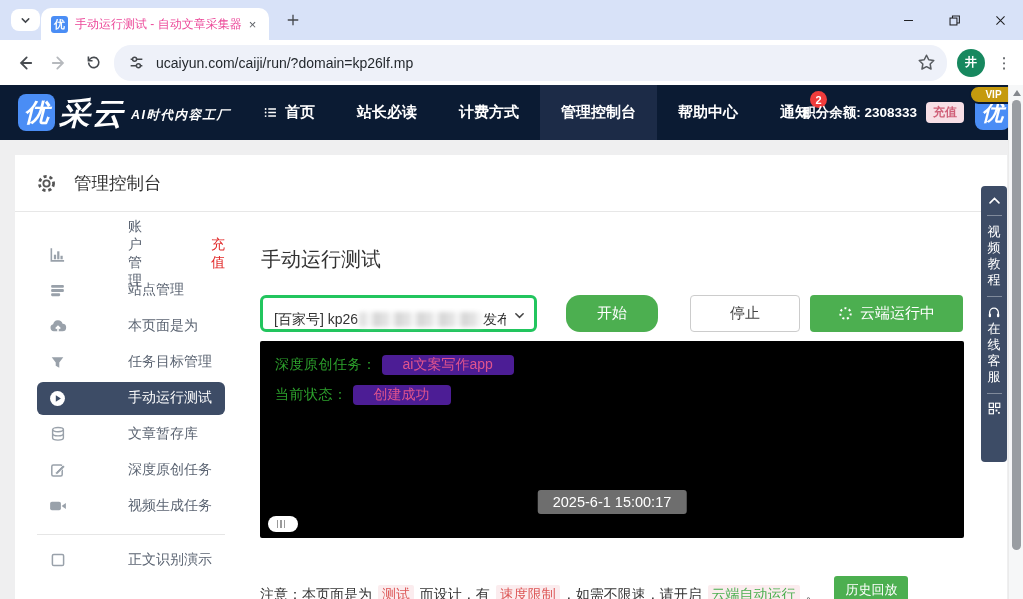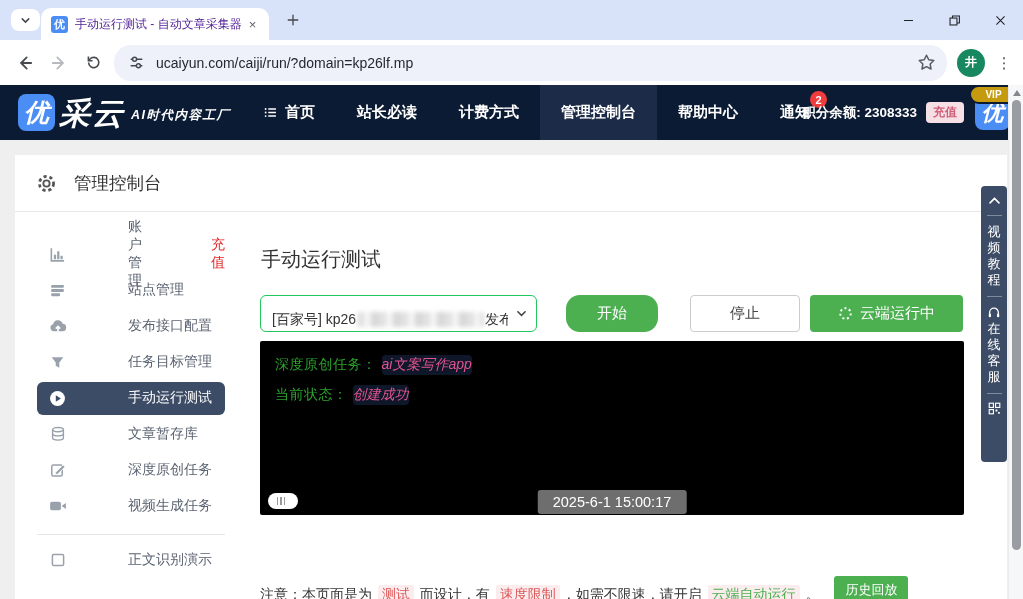--- a/index.html
+++ b/index.html
@@ -6,21 +6,21 @@
   html,body { width:1023px; height:599px; overflow:hidden; }
   body { font-family:"Liberation Sans", sans-serif; }
   .screen { position:relative; width:1023px; height:599px; background:#efeff0; overflow:hidden; }
   .cc { display:flex; align-items:center; justify-content:center; }
 
   
   .tabstrip { position:absolute; top:0; left:0; right:0; height:40px; background:#d8e2f8; }
   .tab-search { position:absolute; left:11px; top:9px; width:29px; height:22px; background:#fff; border-radius:8px; color:#45484d; cursor:pointer; }
   .tab { position:absolute; left:41px; top:8px; width:228px; height:32px; background:#fff; border-radius:10px 10px 0 0; display:flex; align-items:center; padding:0 8px 0 10px; cursor:pointer; }
   .favicon { width:17px; height:17px; border-radius:3px; background:#4a8df5; color:#fff; font-size:11px; font-weight:bold; flex:none; margin-right:7px; }
-  .tab-title { font-size:12px; color:#4c1d95; white-space:nowrap; overflow:hidden; width:170px; }
+  .tab-title { font-size:12px; color:#ec4899; white-space:nowrap; overflow:hidden; width:170px; }
   .tab-close { margin-left:auto; width:17px; height:17px; border-radius:50%; color:#5f6368; font-size:13px; cursor:pointer; }
   .newtab { position:absolute; left:282px; top:9px; width:22px; height:22px; color:#44474b; cursor:pointer; }
   .winbtns { position:absolute; right:0; top:0; height:40px; display:flex; }
   .winbtn { width:46px; height:40px; color:#202124; cursor:pointer; }
 
   
   .toolbar { position:absolute; top:40px; left:0; right:0; height:45px; background:#fff; display:flex; align-items:center; padding:0 8px; }
   .navbtn { width:34px; height:34px; border-radius:50%; color:#474b50; flex:none; cursor:pointer; }
   .navbtn.disabled { color:#b6b9bd; }
   .addr { flex:1; height:36px; border-radius:17px; background:#eef1f9; display:flex; align-items:center; padding:0 10px 0 14px; margin:0 8px 0 4px; }
@@ -56,34 +56,34 @@
   .sidebar { position:absolute; left:37px; top:236px; width:188px; }
   .sb-item { height:36px; display:flex; align-items:center; padding-left:11px; font-size:14px; color:#5b6472; cursor:pointer;gap:48px; }
   .sb-ic { width:19px; height:19px; margin-right:13px; color:#99a1aa; flex:none; display:flex; align-items:center; justify-content:center; }
   .sb-item.active { background:#3d4c66; border-radius:6px; color:#fff; height:33px; margin:1.5px 0; }
   .sb-item.active .sb-ic { color:#fff; }
   .sb-extra { color:#e12727; margin-left:8px; }
   .sb-div { border-top:1px solid #e6e6e6; margin:10px 0 7px; }
 
   
   .main-title { position:absolute; left:261px; top:246px; font-size:20px; color:#333; }
-  .select { position:absolute; left:260px; top:295px; width:277px; height:37px; border:1px solid #22c55e; border-radius:6px; background:#fff; display:flex; align-items:center; padding:12px 28px 0 11px; font-size:14px; color:#333; cursor:pointer; }
+  .select { position:absolute; left:260px; top:295px; width:277px; height:37px; border:3px solid #22c55e; border-radius:6px; background:#fff; display:flex; align-items:center; padding:12px 28px 0 11px; font-size:14px; color:#333; cursor:pointer; }
   .sel-blur { height:15px; flex:1; margin:0 1px; background:repeating-linear-gradient(90deg,#e2e2e2 0 7px,#f3f3f3 7px 14px,#d9d9d9 14px 22px); filter:blur(2px); border-radius:2px; }
   .sel-suffix { white-space:nowrap; overflow:hidden; max-width:23px; flex:none; }
   .sel-chev { position:absolute; right:8px; top:11px; color:#444; }
   .btn { position:absolute; top:295px; height:37px; border-radius:4px; font-size:15px; color:#fff; background:#4caf50; display:flex; align-items:center; justify-content:center; gap:7px; cursor:pointer; }
   .btn-start { left:566px; width:92px;border-radius:14px; }
   .btn-stop  { left:690px; width:110px; background:#fff; border:1px solid #ccc; color:#444; }
   .btn-cloud { left:810px; width:153px; }
   .spin { display:flex; animation:rot 1.4s linear infinite; }
   @keyframes rot { to { transform:rotate(360deg);} }
 
-  .console { position:absolute; left:260px; top:341px; width:704px; height:174px; background:#000; border-radius:2px; padding:14px 15px; font-size:14px; }
+  .console { position:absolute; left:260px; top:341px; width:704px; height:197px; background:#000; border-radius:2px; padding:14px 15px; font-size:14px; }
   .c-line { color:#2ca12c; display:flex; align-items:center; margin-bottom:10px; letter-spacing:.5px; }
-  .c-badge { background:#0f172a; color:#e0548e; padding:1px 0; border-radius:4px; margin-left:5px; letter-spacing:0;font-style:italic; }
+  .c-badge { background:#4c1d95; color:#e0548e; padding:1px 21px; border-radius:4px; margin-left:5px; letter-spacing:0; }
   .c-time { position:absolute; left:50%; transform:translateX(-50%); top:149px; background:#6e6e6e; color:#fff; font-size:14.5px; padding:4px 15px; border-radius:3px; white-space:nowrap; }
   .c-toggle { position:absolute; left:8px; bottom:6px; width:30px; height:16px; background:#fff; border-radius:9px; cursor:pointer; }
   .c-grip { position:absolute; left:9px; top:4px; width:9px; height:8px; background:repeating-linear-gradient(90deg,#9a9a9a 0 1.5px,transparent 1.5px 3.5px); }
 
   .note { position:absolute; left:260px; top:576px; height:28px; display:flex; align-items:flex-end; font-size:14px; color:#333; white-space:nowrap; }
   .hl { background:#fbecee; padding:1px 4px; border-radius:2px; margin:0 2px; }
   .hl.red { color:#dd5757; }
   .hl.green { color:#4caf50; }
   .history { margin-left:15px; background:#4caf50; color:#fff; font-size:13px; padding:5px 11px; border-radius:3px; cursor:pointer; }
 
@@ -251,21 +251,21 @@
         </span>
         <span>站点管理</span>
       </div>
       <div class="sb-item">
         <span class="sb-ic">
           <svg viewBox="0 0 16 16" width="18" height="18">
             <path d="M4.2 12.6a3.1 3.1 0 0 1-.5-6.1 4.3 4.3 0 0 1 8.4-.5 3.05 3.05 0 0 1-.3 6.6z" fill="currentColor"></path>
             <path d="M8 13.2V8.4M6 10.3l2-2 2 2" stroke="#fff" stroke-width="1.4" fill="none"></path>
           </svg>
         </span>
-        <span>发布接口配置</span>
+        <span>本页面是为</span>
       </div>
       <div class="sb-item">
         <span class="sb-ic">
           <svg viewBox="0 0 16 16" width="15" height="15">
             <path d="M1.8 2.4h12.4L9.9 7.9v5.6l-3.8-2.1V7.9z" fill="currentColor"></path>
           </svg>
         </span>
         <span>任务目标管理</span>
       </div>
       <div class="sb-item active">

